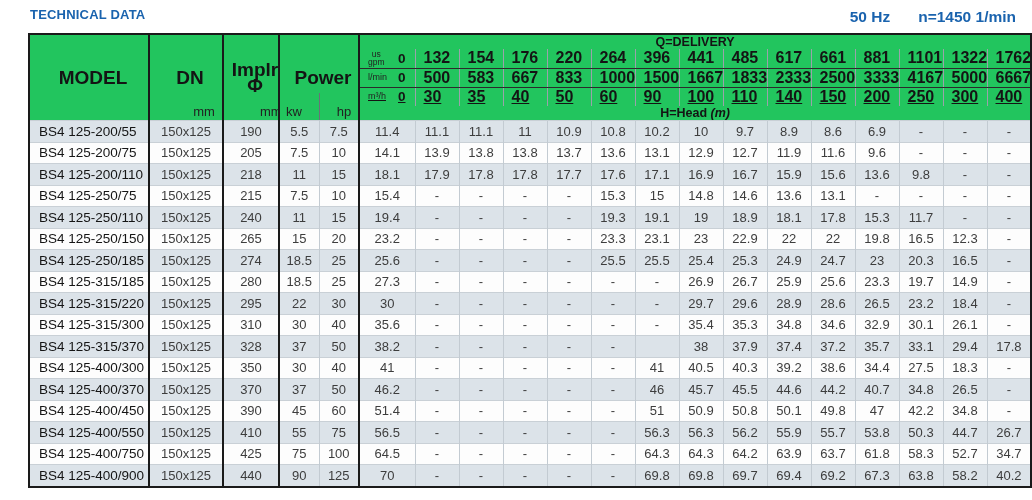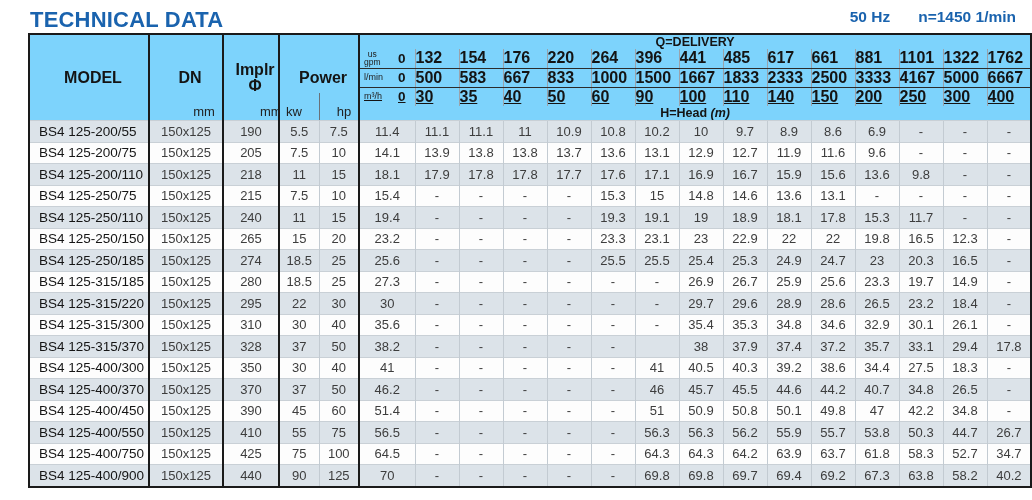--- a/index.html
+++ b/index.html
@@ -1,50 +1,50 @@
 <!DOCTYPE html>
 <html><head>
 <meta charset="utf-8">
 <style>
   * { margin:0; padding:0; box-sizing:border-box; }
   html,body { width:1032px; height:500px; background:#ffffff;
               font-family:"Liberation Sans", sans-serif; overflow:hidden; position:relative; }
 
-  .page-title { position:absolute; left:30px; top:7px; font-size:22px; font-weight:bold;
+  .page-title { position:absolute; left:30px; top:7px; font-size:13px; font-weight:bold;
                 color:#1a63ae; letter-spacing:0.2px; }
   .specs { position:absolute; right:16px; top:8px; display:flex; gap:28px;
            font-size:15.5px; font-weight:bold; color:#1a63ae; }
 
   .tbl-wrap { position:absolute; left:28px; top:33px; }
   table { border-collapse:collapse; table-layout:fixed; width:1002px; height:455px;
           border:2.5px solid #1a1a1a; }
 
   th, td { overflow:hidden; white-space:nowrap; }
 
   
   .b-thick { border-right:2.5px solid #1a1a1a; }
 
   
-  thead th { font-weight:bold; color:#141414; background:#7dd3fc; }
+  thead th { font-weight:bold; color:#141414; background:#22c55e; }
   .vhead { position:relative; display:flex; flex-direction:column; justify-content:center;
            align-items:center; height:100%; }
-  .vhead .main { font-size:16px; line-height:16px;padding-left:8px; }
+  .vhead .main { font-size:19px; line-height:16px;padding-left:8px; }
   .vhead .bottom-unit { position:absolute; bottom:1px; left:0; right:0; text-align:center;
                         font-weight:normal; font-size:13px; color:#222;padding-left:36px; }
   .power-units { position:absolute; bottom:1px; left:0; right:0; display:flex;
                  font-weight:normal; font-size:13px; color:#222;gap:22px; }
   .power-units span { flex:1; text-align:center; }
   .power-div { position:absolute; bottom:0; left:50%; width:1px; height:27px; background:#6a7178; }
 
   .q-row th { height:15px; font-size:12.5px; }
   .h-row th { height:13px; font-size:12.5px;margin-left:37px; }
   .h-row .unit-i { font-style:italic; }
 
   .unit-row { height:19px; }
-  .unit-row th { border-bottom:1px solid #2b2b2b; }
+  .unit-row th { border-bottom:1px solid #2b2b2b;padding-left:8px; }
   .unit-row.last th { border-bottom:none;text-decoration:underline; }
   .unit-row .num-cell { font-size:16px; border-left:1px solid #9aa2aa; text-align:left; }
   .unit-cell { padding:0 3px 0 4px; }
   .unit-cell .inner { display:flex; align-items:center; justify-content:space-between; height:100%; }
   .ulabel { font-weight:normal; font-size:9px; color:#222; text-align:center; line-height:9px; }
   .ulabel.stacked { display:flex; flex-direction:column; line-height:8px; font-size:8.5px; }
   .uzero { font-size:13.5px; font-weight:bold; padding-right:6px; }
 
   
   tbody tr:nth-child(odd) { background:#dce3e9; }

